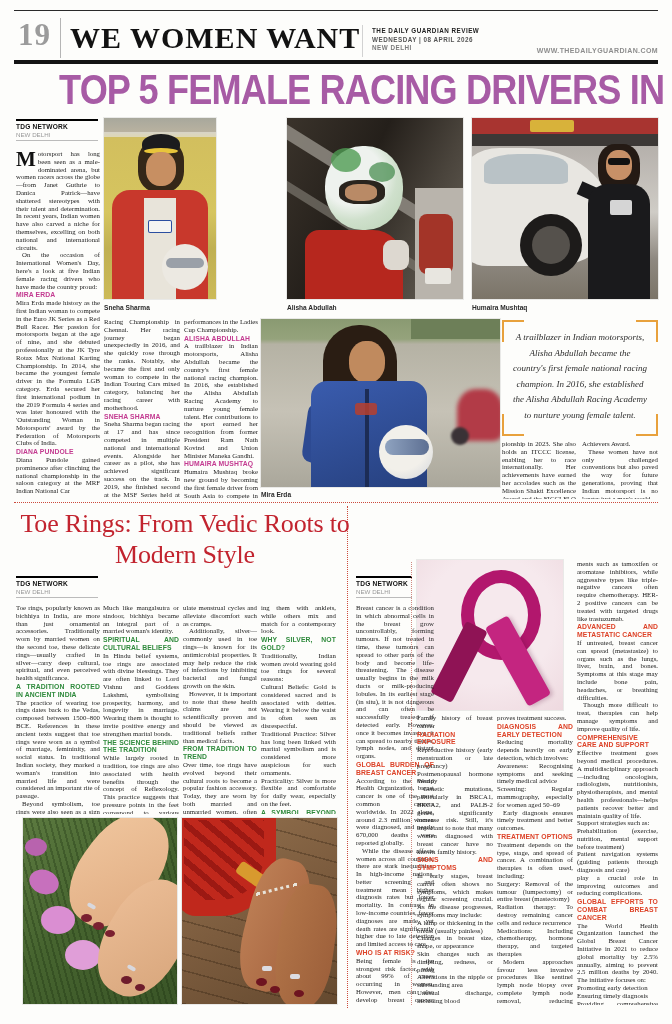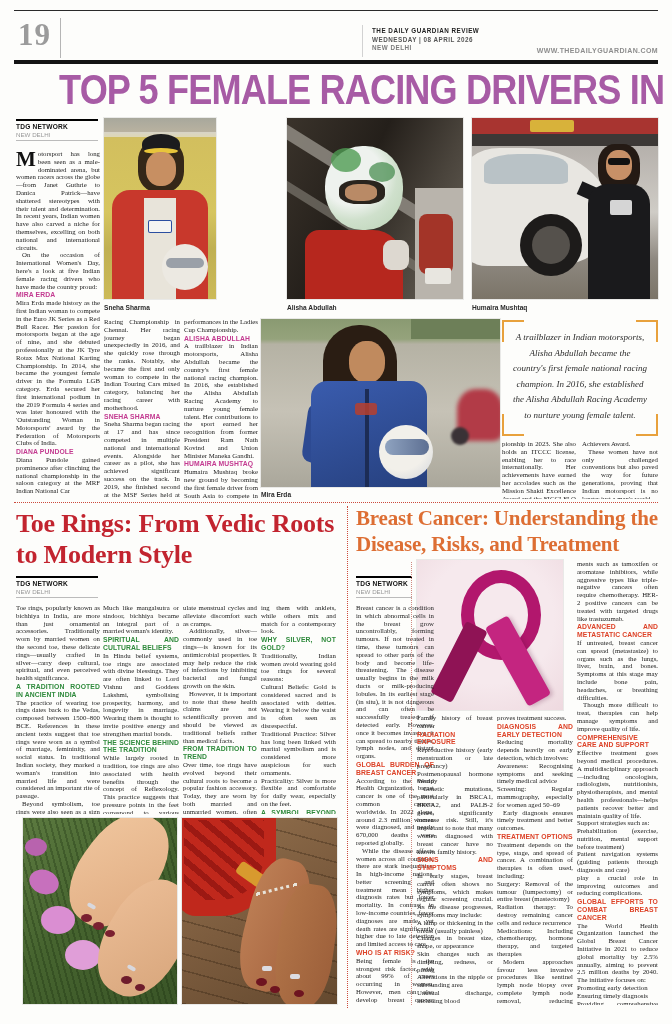--- a/index.html
+++ b/index.html
@@ -29,21 +29,21 @@
   .col p{margin:0;}
   .col p + p{text-indent:6px;}
   .col p.fl{text-indent:0;}
   .col h4{margin:1px 0 0;font-family:"Liberation Sans",sans-serif;font-size:6.8px;line-height:7.8px;letter-spacing:.1px;}
   .sub-pink{color:#c33a90;}
   .sub-green{color:#2f8a3c;}
   .sub-red{color:#dd4227;}
   .dropcap{float:left;font-size:21px;line-height:17px;font-weight:bold;padding:1px 2px 0 0;color:#111;}
   .caption{font-family:"Liberation Sans",sans-serif;font-size:6.6px;font-weight:bold;color:#2a2a2a;}
   
-  .sec-headline{font-family:"Liberation Serif",serif;font-weight:700;}
+  .sec-headline{font-family:"Liberation Serif",serif;font-weight:400;text-align:center;}
   .toe-headline{font-size:26px;line-height:31px;color:#c2242f;letter-spacing:-.2px;}
   .cancer-headline{font-size:21px;line-height:25.5px;color:#dd6e33;letter-spacing:-.2px;}
   
   .dotted-h{border-top:1.5px dotted #cc4a3c;height:0;}
   .dotted-v{border-left:1.5px dotted #cc4a3c;width:0;}
   .dotted-v-soft{border-left:1px dotted #d08a80;width:0;}
   
   .quote-text{font-style:italic;font-size:9px;line-height:15.5px;color:#2d2d2d;text-align:center;}
   .qc{position:absolute;width:20px;height:20px;border:0 solid #e8a13c;}
   .qc.tl{border-top-width:2.5px;border-left-width:2.5px;}
@@ -55,20 +55,21 @@
   .ph>div{position:absolute;}
 </style>
 </head>
 <body>
 
 <div class="page">
 
   <div class="abs rule-thin" style="left:14px;top:10px;width:644px;"></div>
   <div class="abs pageno" style="left:18px;top:17px;">19</div>
   <div class="abs vline" style="left:60px;top:18px;height:40px;"></div>
+  <div class="abs masthead-title" style="left:70px;top:21px;">WE WOMEN WANT</div>
   <div class="abs vline" style="left:362px;top:25px;height:32px;background:#d2d2d2;"></div>
   <div class="abs pubinfo" style="left:372px;top:27px;">
     <div class="l1">THE DAILY GUARDIAN REVIEW</div>
     <div class="l2">WEDNESDAY | 08 APRIL 2026</div>
     <div class="l3">NEW DELHI</div>
   </div>
   <div class="abs website" style="left:430px;top:47px;width:228px;">WWW.THEDAILYGUARDIAN.COM</div>
   <div class="abs rule-thick" style="left:14px;top:60px;width:644px;"></div>
 
   <div class="abs" style="left:14px;top:66px;width:644px;height:46px;">
@@ -255,21 +256,20 @@
     <div style="left:64px;top:40px;width:58px;height:134px;background:linear-gradient(100deg,#bd7f55,#a76641);border-radius:40%;transform:rotate(14deg);"></div>
     <div style="left:96px;top:66px;width:56px;height:124px;background:linear-gradient(100deg,#b27549,#9c5f3a);border-radius:40%;transform:rotate(8deg);"></div>
     <div style="left:72px;top:58px;width:42px;height:12px;border-bottom:3px dotted #e8e4da;transform:rotate(-14deg);"></div>
     <div style="left:74px;top:160px;width:11px;height:8px;background:#6e1420;border-radius:50%;"></div>
     <div style="left:88px;top:168px;width:10px;height:7px;background:#6e1420;border-radius:50%;"></div>
     <div style="left:112px;top:172px;width:10px;height:7px;background:#6e1420;border-radius:50%;"></div>
     <div style="left:80px;top:148px;width:10px;height:5px;background:#dcdce2;border-radius:2px;"></div>
     <div style="left:108px;top:156px;width:10px;height:5px;background:#dcdce2;border-radius:2px;"></div>
   </div>
 
-  <div class="abs sec-headline cancer-headline" style="left:356px;top:506px;width:302px;">Breast Cancer: Understanding the Disease, Risks, and Treatment</div>
   <div class="abs byline" style="left:356px;top:576px;width:56px;">
     <div class="net">TDG NETWORK</div>
     <div class="city">NEW DELHI</div>
   </div>
 
   <div class="ph" style="left:417px;top:560px;width:146px;height:150px;">
     <div style="inset:0;background:radial-gradient(circle at 50% 40%,#f6e9ed 0 55%,#eed9df 100%);"></div>
     <div style="left:44px;top:10px;width:54px;height:64px;border:13px solid #b2176d;border-radius:50%;"></div>
     <div style="left:30px;top:62px;width:24px;height:80px;background:#8f1355;transform:rotate(27deg);border-radius:4px;"></div>
     <div style="left:88px;top:56px;width:26px;height:90px;background:#c42580;transform:rotate(-29deg);border-radius:4px;box-shadow:2px 2px 4px rgba(90,10,60,.25);"></div>

